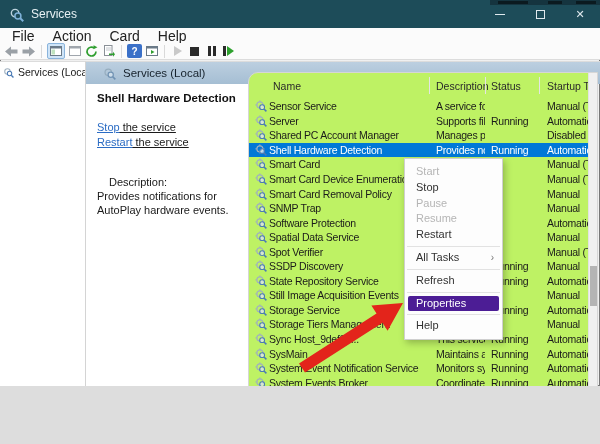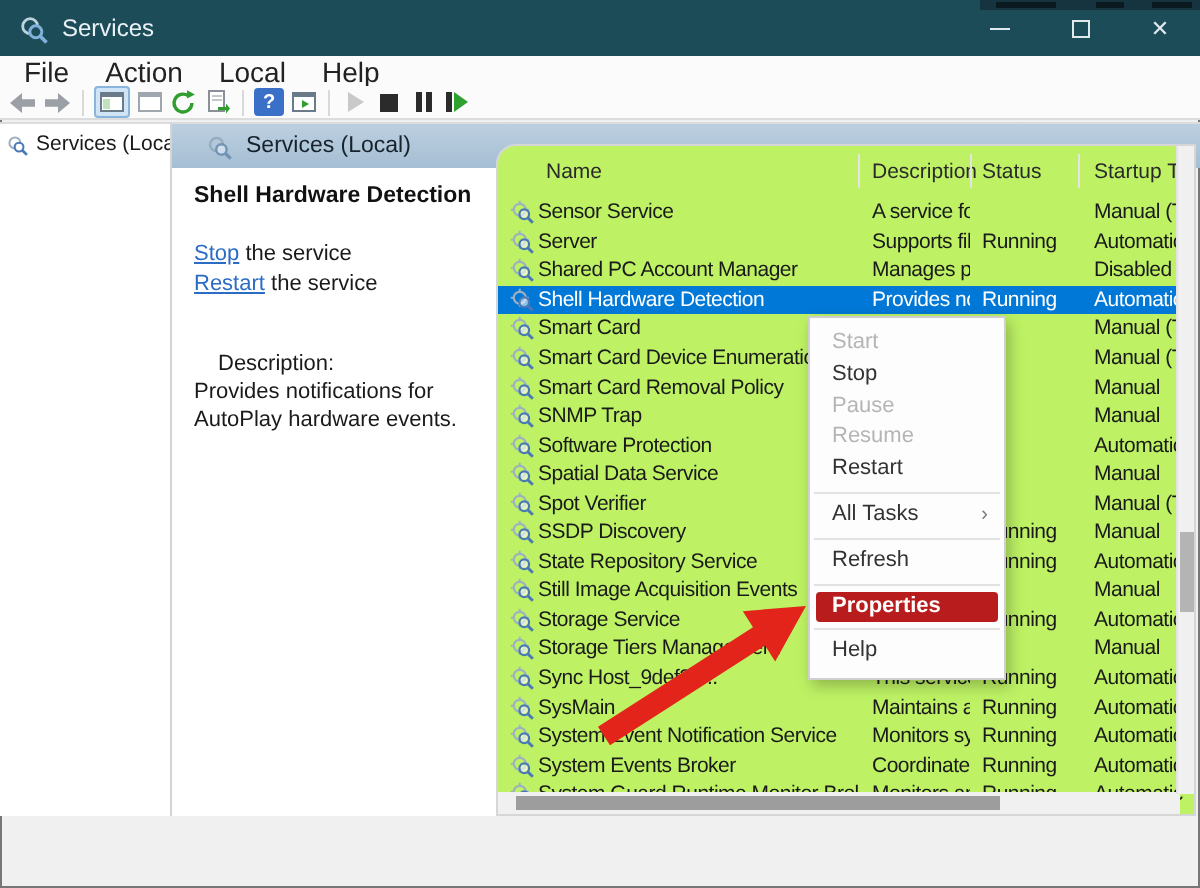--- a/index.html
+++ b/index.html
@@ -1,17 +1,17 @@
 <!DOCTYPE html>
 <html><head>
 <meta charset="utf-8">
 <style>
   html,body{margin:0;padding:0;background:#ddd;}
   *{box-sizing:border-box;}
-  .window{position:relative;width:600px;height:444px;background:#f0f0f0;
+  .window{position:relative;width:600px;height:386px;background:#f0f0f0;
     font-family:"Liberation Sans",sans-serif;overflow:hidden;outline:1px solid #777;outline-offset:-1px;}
   
   .titlebar{position:absolute;left:0;top:0;width:600px;height:28px;background:#1d4c59;display:flex;align-items:center;}
   .app-icon{margin-left:9px;width:15px;height:15px;flex:0 0 auto;}
   .title-text{color:#e8f1f4;font-size:12px;margin-left:7px;}
   .win-controls{margin-left:auto;display:flex;height:28px;}
   .win-btn{width:40px;height:28px;display:flex;align-items:center;justify-content:center;color:#dfe9ee;font-size:11px;}
   .min-glyph{display:inline-block;width:10px;height:1px;background:#dfe9ee;}
   .max-glyph{display:inline-block;width:9px;height:9px;border:1px solid #dfe9ee;}
   .sliver{position:absolute;left:490px;top:0;width:110px;height:5px;background:#15343f;z-index:60;}
@@ -33,21 +33,21 @@
   .restart-ic b{width:0;height:0;border-left:7px solid #2ea12e;border-top:5px solid transparent;border-bottom:5px solid transparent;display:inline-block;}
   
   .tree-pane{position:absolute;left:0;top:61px;width:86px;height:347px;background:#fff;border-right:1px solid #d4d4d4;border-top:1px solid #dcdcdc;}
   .tree-item{display:flex;align-items:center;gap:4px;padding:4px 3px;font-size:10.5px;color:#1a1a1a;white-space:nowrap;overflow:hidden;}
   .hdr-strip{position:absolute;left:86px;top:61px;width:514px;height:23px;border-top:1px solid #dcdcdc;
     background:linear-gradient(180deg,#bccfe0,#a5bed3);display:flex;align-items:center;}
   .hdr-strip .t{font-size:11.5px;color:#16222c;margin-left:7px;}
   .hdr-strip .i{margin-left:17px;opacity:.75;}
   .detail-pane{position:absolute;left:86px;top:84px;width:162px;height:324px;background:#fff;padding:6px 0 0 11px;}
   .svc-title{font-size:11.5px;font-weight:bold;color:#111;margin:2px 0 16px 0;}
-  .svc-links{font-size:11px;color:#1a1a1a;line-height:15px;}
+  .svc-links{font-size:11px;color:#1a1a1a;line-height:15px;text-decoration:underline;}
   .svc-links a{color:#2b6cc4;text-decoration:underline;}
   .svc-desc-label{font-size:11px;color:#1a1a1a;margin-top:26px;padding-left:12px;}
   .svc-desc{font-size:11px;color:#1a1a1a;width:143px;line-height:13.5px;margin-top:2px;}
   
   .list-panel{position:absolute;left:248px;top:72px;width:350px;height:336px;background:#bef264;
     border:1px solid #d6d6d6;border-top-left-radius:10px;overflow:hidden;z-index:2;}
   .col-head{position:absolute;left:0;top:0;width:100%;height:24px;font-size:10.5px;color:#2a2a2a;}
   .col-head span{position:absolute;top:7px;white-space:nowrap;}
   .ch-sep{position:absolute;top:4px;width:1px;height:17px;background:#e4e4e4;}
   .rows{position:absolute;left:0;top:26px;width:100%;}
@@ -61,21 +61,21 @@
   .vscroll{position:absolute;right:0;top:0;width:9px;height:324px;background:#f0f0f0;border-left:1px solid #e3e3e3;}
   .vthumb{position:absolute;left:1px;top:193px;width:7px;height:40px;background:#b4b4b4;}
   .hscroll{position:absolute;left:0;bottom:0;width:341px;height:11px;background:#f0f0f0;}
   .hthumb{position:absolute;left:9px;top:2px;width:242px;height:7px;background:#9d9d9d;}
   
   .ctx-menu{position:absolute;left:404px;top:158px;width:99px;background:#fdfdfd;border:1px solid #cfcfcf;
     box-shadow:2px 3px 7px rgba(0,0,0,.25);padding:5px 0;z-index:40;}
   .mi{height:15.8px;line-height:15.8px;padding-left:11px;font-size:11px;color:#333;white-space:nowrap;}
   .mi .sub{float:right;margin-right:8px;color:#777;font-size:10px;}
   .mi.disabled{color:#b5b5b5;}
-  .mi.highlight{background:#b91c1c;color:#fff;font-weight:bold;margin:0 3px;padding-left:8px;border-radius:2px;}
+  .mi.highlight{background:#4c1d95;color:#fff;font-weight:normal;margin:0 3px;padding-left:8px;border-radius:2px;}
   .msep{border-top:1px solid #e2e2e2;margin:3px 2px;height:0;}
   
   .red-arrow{position:absolute;left:295px;top:298px;z-index:50;pointer-events:none;}
   
   .tab-strip{position:absolute;left:88px;top:408px;height:16px;display:flex;z-index:3;}
   .tab{position:relative;height:15px;margin-right:1px;}
   .tab .shape{position:absolute;inset:0;background:#8f8f8f;clip-path:polygon(0 0,100% 0,calc(100% - 6px) 100%,6px 100%);}
   .tab .shape-in{position:absolute;inset:1px;background:#ededed;clip-path:polygon(0 0,100% 0,calc(100% - 5px) 100%,5px 100%);}
   .tab.active .shape-in{background:#fdfdfd;}
   .tab .lbl{position:relative;z-index:2;display:block;padding:0 13px;font-size:10.5px;line-height:14px;color:#222;}
@@ -110,21 +110,21 @@
   </div>
   <div class="sliver">
       <i style="left:8px;width:30px;"></i>
       <i style="left:58px;width:14px;"></i>
       <i style="left:86px;width:20px;"></i>
     </div>
 
   <div class="menubar">
       <span class="menu-item">File</span>
       <span class="menu-item">Action</span>
-      <span class="menu-item">Local</span>
+      <span class="menu-item">Card</span>
       <span class="menu-item">Help</span>
     </div>
 
   <div class="toolbar">
     <span class="tb-btn">
       <svg width="13" height="11" viewBox="0 0 13 11">
           <polygon points="0,5.5 6,0.5 6,3.6 12.5,3.6 12.5,7.4 6,7.4 6,10.5" fill="#9aa0a6"></polygon>
         </svg>
     </span>
     <span class="tb-btn">

